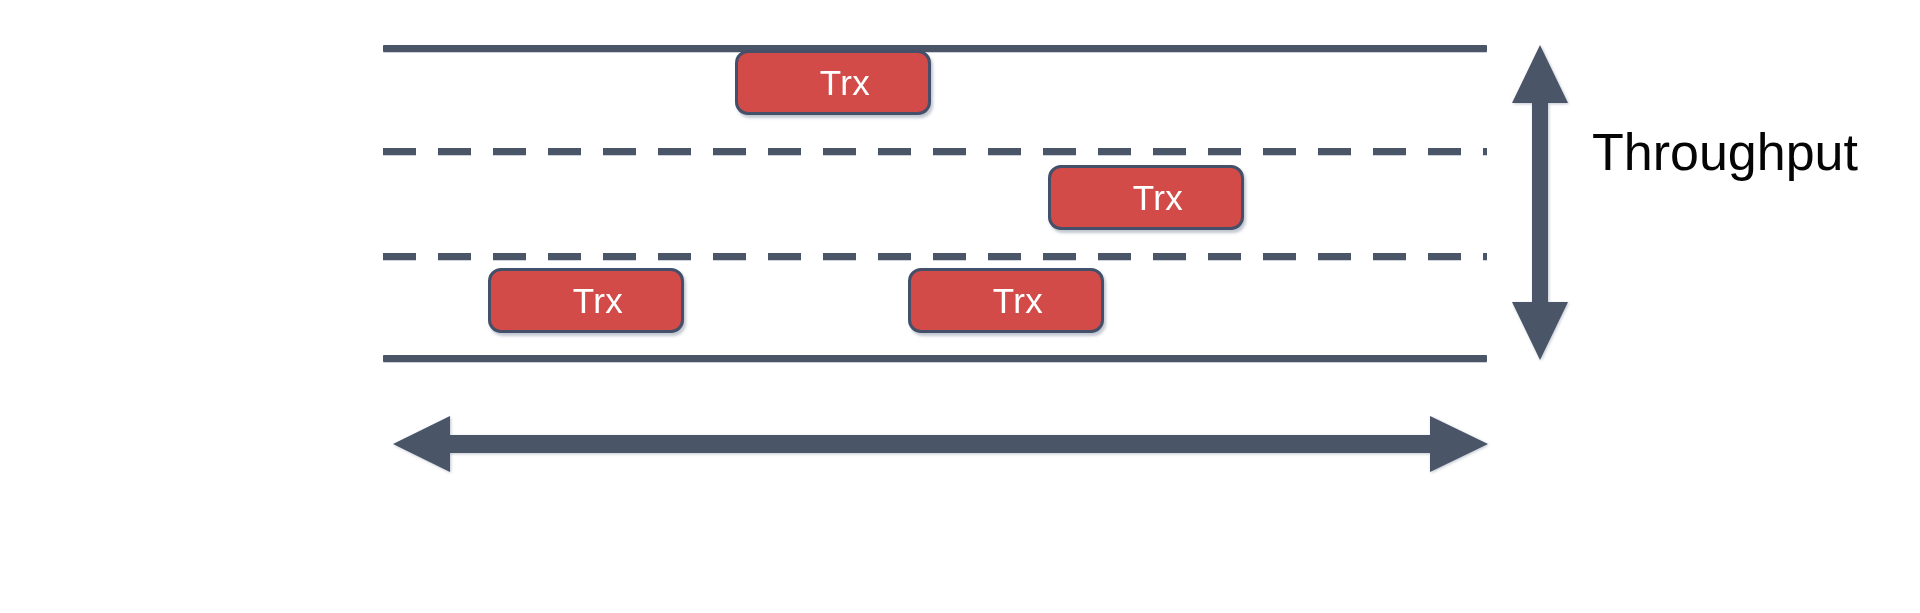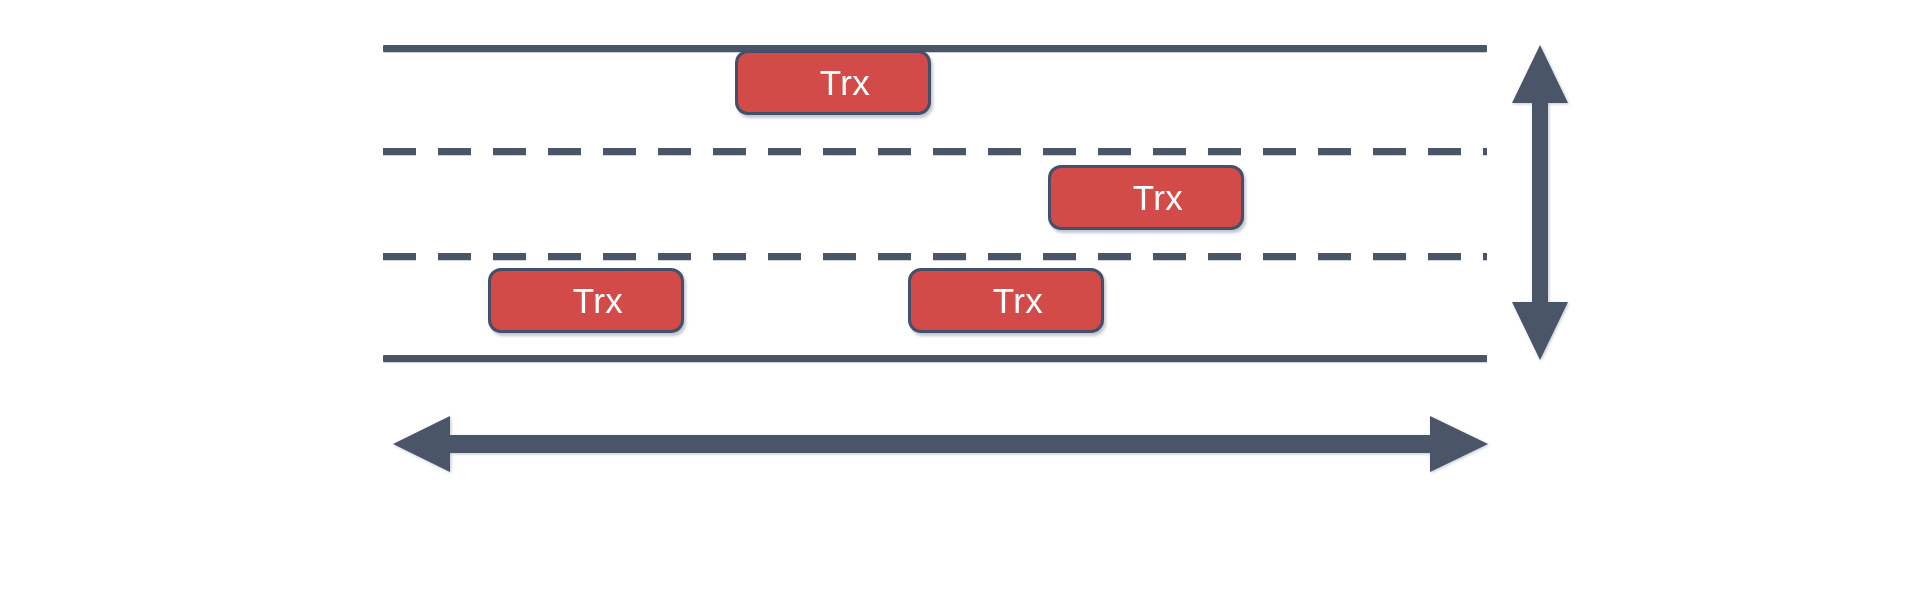--- a/index.html
+++ b/index.html
@@ -113,15 +113,16 @@
   </div>
 
   <svg class="arrow-svg" style="left:1495px; top:40px;" width="92" height="325" viewBox="0 0 92 325">
     <polygon class="arrow-shape" points="45,5  73,63  53,63  53,262  73,262  45,320  17,262  37,262  37,63  17,63"></polygon>
   </svg>
 
   <svg class="arrow-svg" style="left:388px; top:412px;" width="1110" height="64" viewBox="0 0 1110 64">
     <polygon class="arrow-shape" points="5,32  62,4  62,23  1042,23  1042,4  1100,32  1042,60  1042,41  62,41  62,60"></polygon>
   </svg>
 
+  <div class="caption" id="throughput-label">Throughput</div>
 
 
 </div>
 
 </body></html>

